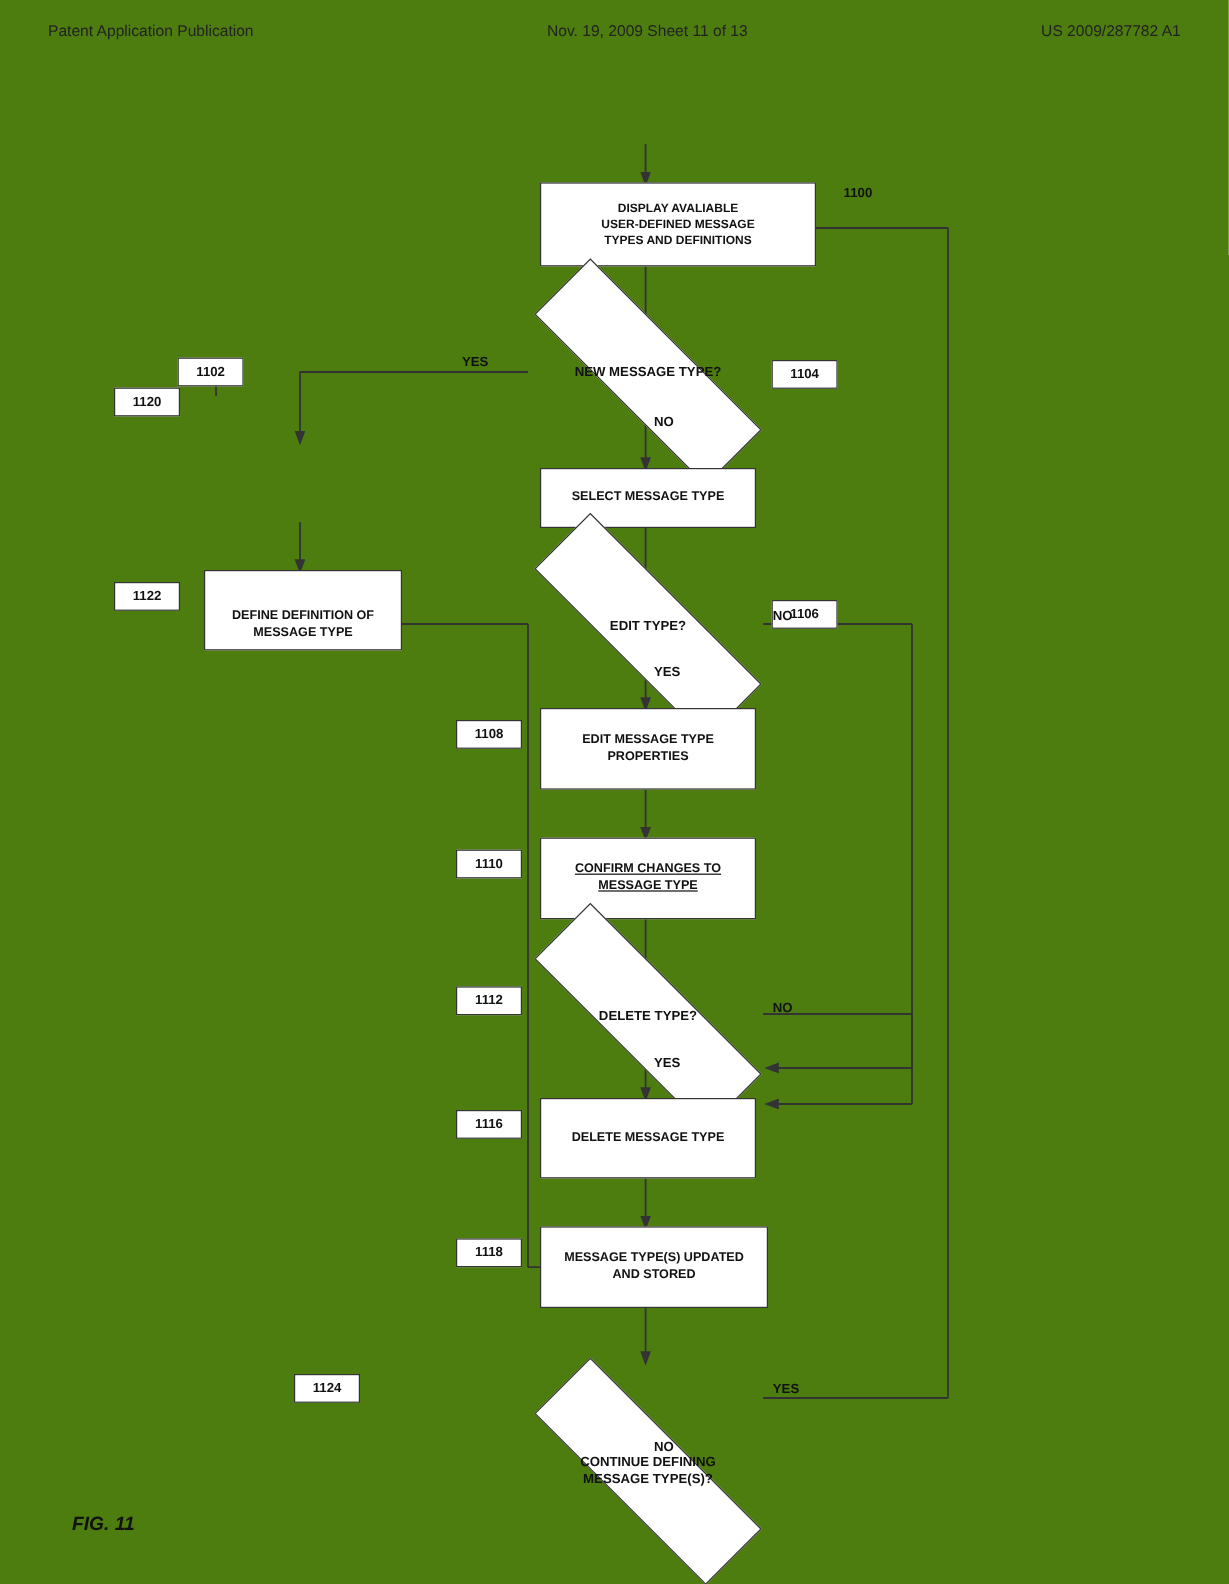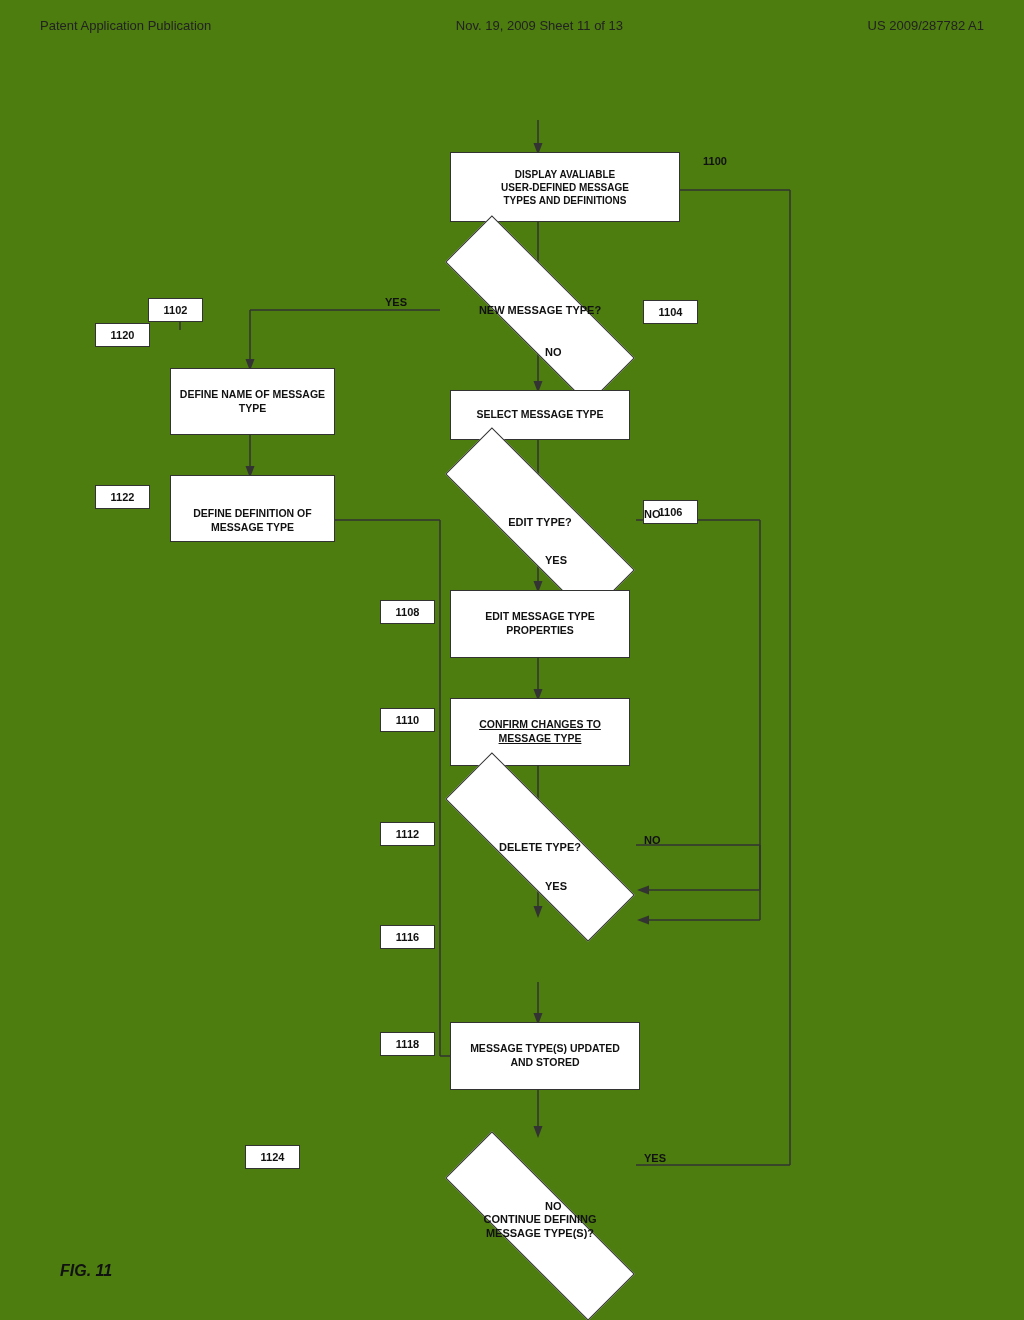--- a/index.html
+++ b/index.html
@@ -235,20 +235,23 @@
     </div>
 
     <div class="fc-rect" style="left:380px; top:762px; width:55px; height:24px; font-size:11px;">
       <span>1112</span>
     </div>
 
     <div class="fc-label" style="left:644px; top:774px;">NO</div>
 
     <div class="fc-label" style="left:545px; top:820px;">YES</div>
 
+    <div class="fc-rect" style="left:450px; top:855px; width:180px; height:67px;">
+      <span style="font-size:10.5px; font-weight:bold;">DELETE MESSAGE TYPE</span>
+    </div>
 
     <div class="fc-rect" style="left:380px; top:865px; width:55px; height:24px; font-size:11px;">
       <span>1116</span>
     </div>
 
     <div class="fc-rect" style="left:450px; top:962px; width:190px; height:68px;">
       <span style="font-size:10.5px; font-weight:bold;">MESSAGE TYPE(S) UPDATED<br>AND STORED</span>
     </div>
 
     <div class="fc-rect" style="left:380px; top:972px; width:55px; height:24px; font-size:11px;">
@@ -260,23 +263,20 @@
     </div>
 
     <div class="fc-rect" style="left:245px; top:1085px; width:55px; height:24px; font-size:11px;">
       <span>1124</span>
     </div>
 
     <div class="fc-label" style="left:644px; top:1092px;">YES</div>
 
     <div class="fc-label" style="left:545px; top:1140px;">NO</div>
 
-    <div class="fc-rect" style="left:170px; top:308px; width:165px; height:67px;">
-      <span style="font-size:10.5px; font-weight:bold;">DEFINE NAME OF MESSAGE<br>TYPE</span>
-    </div>
 
     <div class="fc-rect" style="left:95px; top:248px; width:55px; height:24px; font-size:11px;margin-top:15px;">
       <span>1120</span>
     </div>
 
     <div class="fc-rect" style="left:170px; top:415px; width:165px; height:67px;">
       <span style="font-size:10.5px; font-weight:bold;margin-top:24px;">DEFINE DEFINITION OF<br>MESSAGE TYPE</span>
     </div>
 
     <div class="fc-rect" style="left:95px; top:425px; width:55px; height:24px; font-size:11px;">

